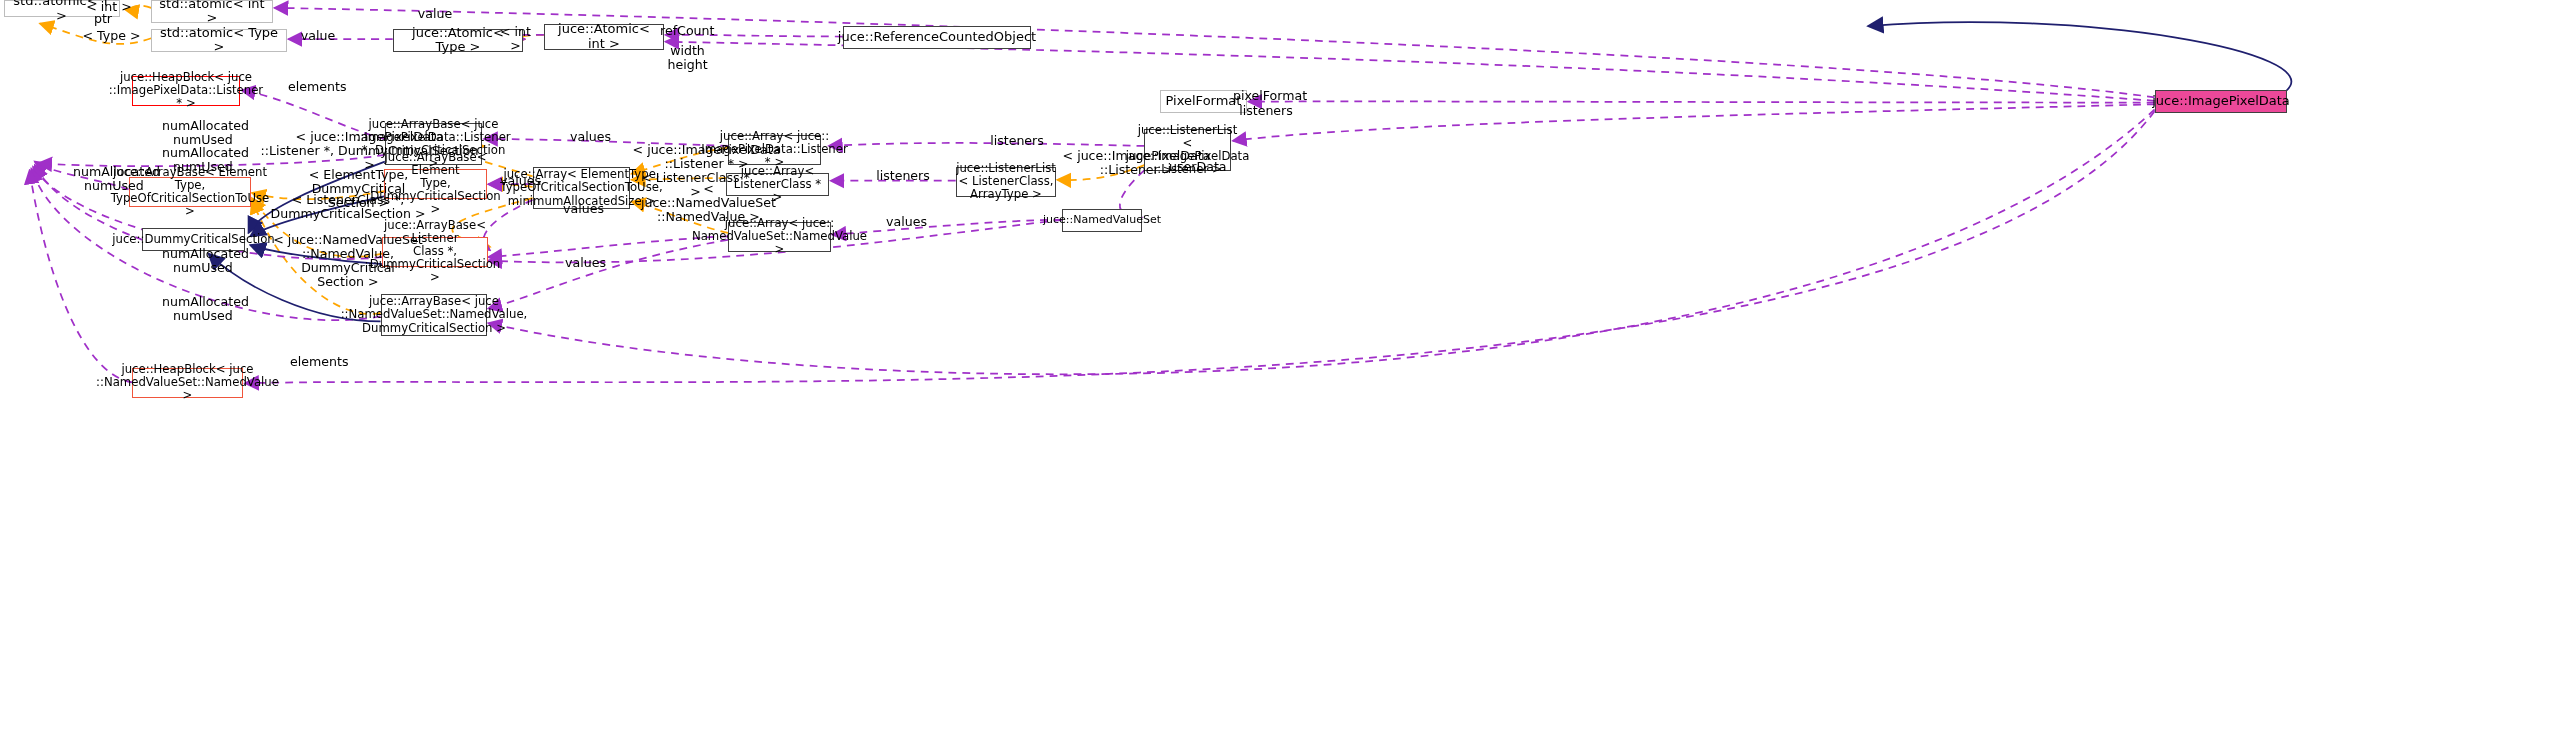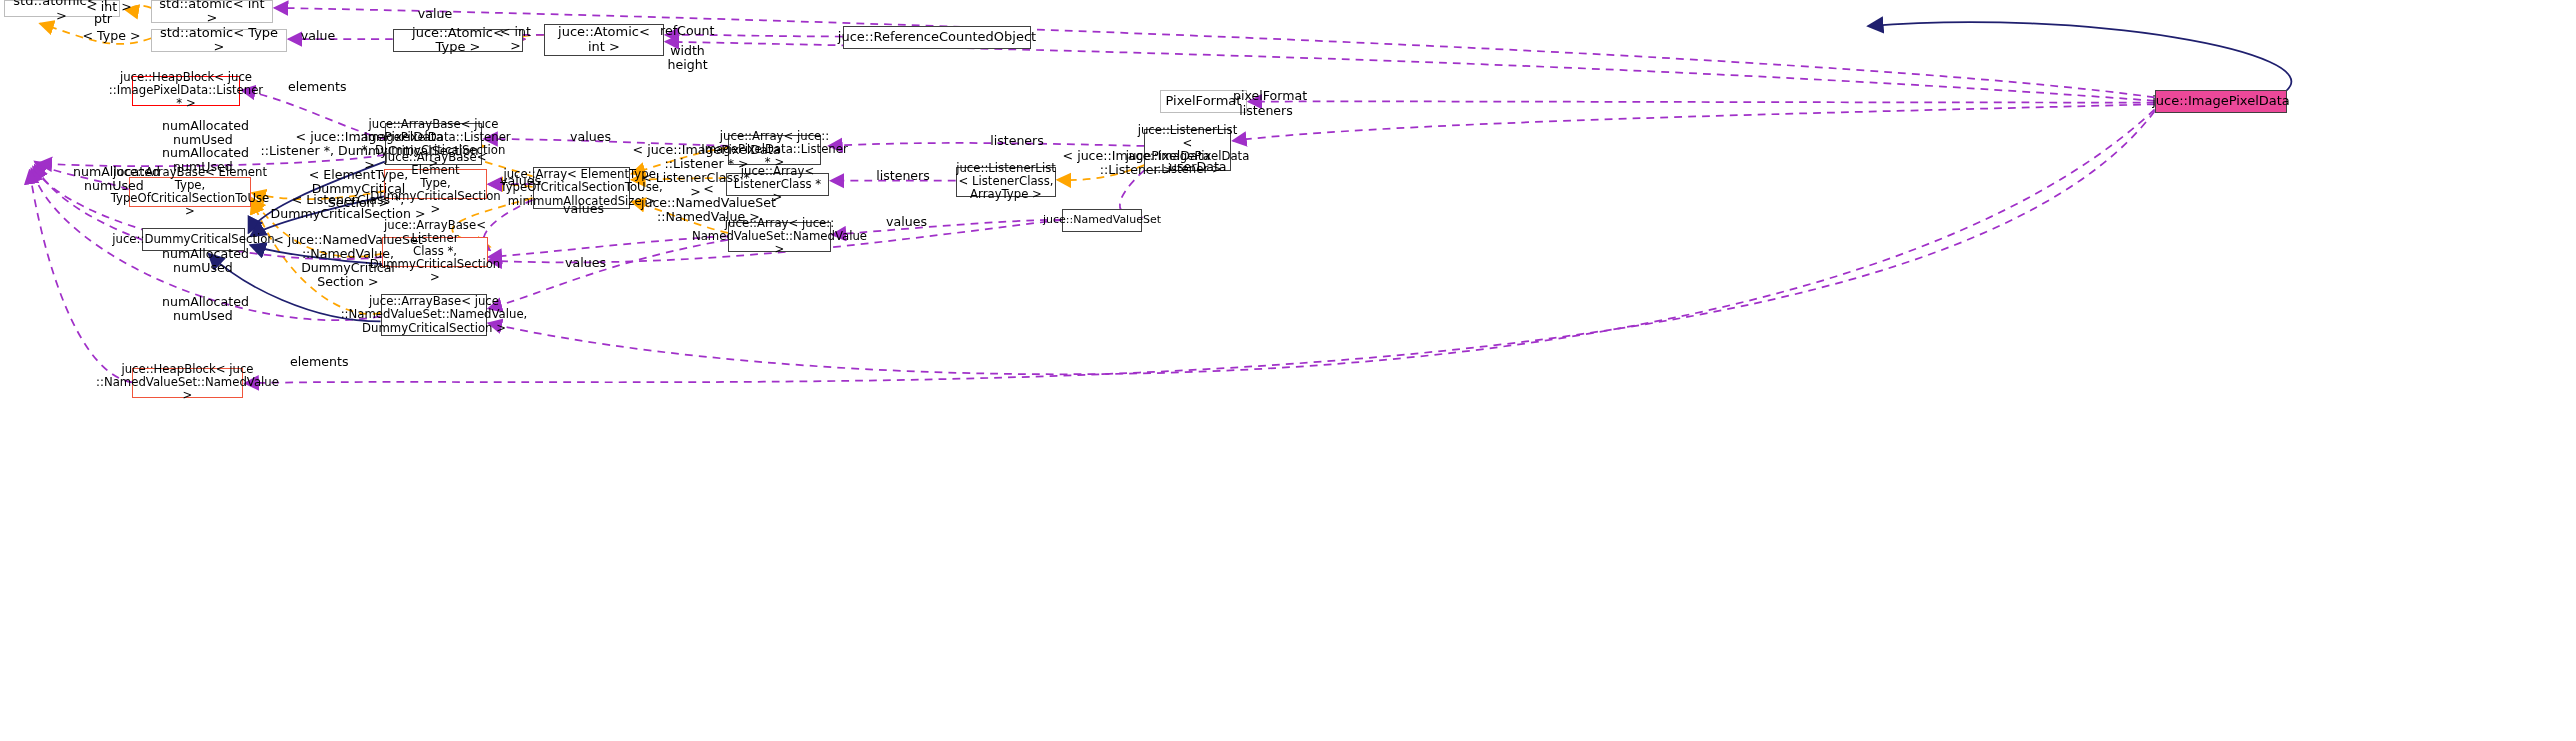--- a/index.html
+++ b/index.html
@@ -101,21 +101,21 @@
       <path d="M442,226 C380,240 310,258 288,272" marker-end="url(#ah-navy)"></path>
       <path d="M440,304 C380,300 310,290 288,282" marker-end="url(#ah-navy)"></path>
       <path d="M438,370 C360,370 280,330 240,292" marker-end="url(#ah-navy)"></path>
     </g>
   </svg>
 
   <div class="node grey" style="left:3.5px;top:0px;width:116px;height:17px;">std::atomic&lt; T &gt;</div>
   <div class="node grey" style="left:151px;top:0px;width:122px;height:22.6px;">std::atomic&lt; int &gt;</div>
   <div class="node grey" style="left:151px;top:29px;width:136px;height:22.6px;">std::atomic&lt; Type &gt;</div>
   <div class="node dark" style="left:393px;top:29px;width:130px;height:22.6px;">juce::Atomic&lt; Type &gt;</div>
-  <div class="node dark" style="left:544px;top:24px;width:120px;height:32px;">juce::Atomic&lt; int &gt;</div>
+  <div class="node dark" style="left:544px;top:24px;width:120px;height:26px;">juce::Atomic&lt; int &gt;</div>
   <div class="node dark" style="left:843px;top:26px;width:188px;height:22.6px;">juce::ReferenceCountedObject</div>
   <div class="node grey" style="left:1160px;top:90px;width:87px;height:22.6px;">PixelFormat</div>
   <div class="node cur" style="left:2155px;top:90px;width:132px;height:22.6px;">juce::ImagePixelData</div>
   <div class="node red" style="left:132px;top:76px;width:108px;height:29.5px;font-size:11.7px;">juce::HeapBlock&lt; juce
 ::ImagePixelData::Listener * &gt;</div>
   <div class="node dark" style="left:385px;top:123px;width:97px;height:42px;font-size:11.7px;">juce::ArrayBase&lt; juce
 ::ImagePixelData::Listener
  *, DummyCriticalSection &gt;</div>
   <div class="node redsoft" style="left:129px;top:177px;width:122px;height:29.5px;font-size:11.7px;">juce::ArrayBase&lt; Element
 Type, TypeOfCriticalSectionToUse &gt;</div>

